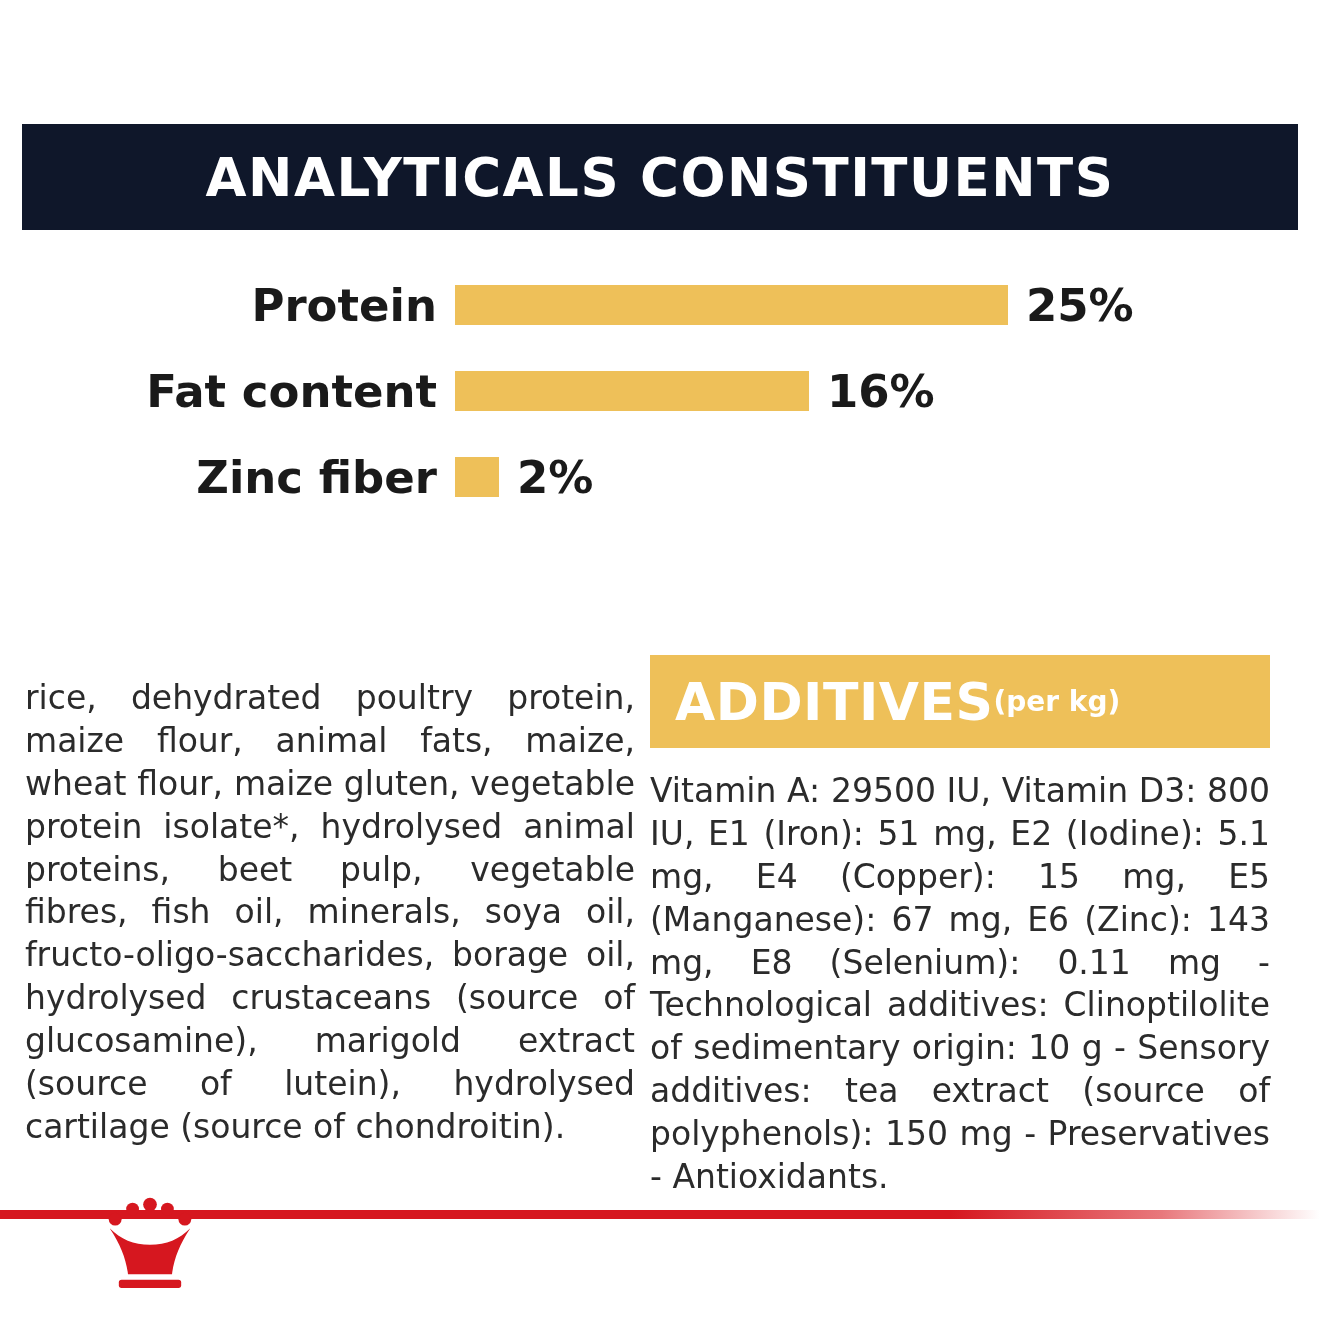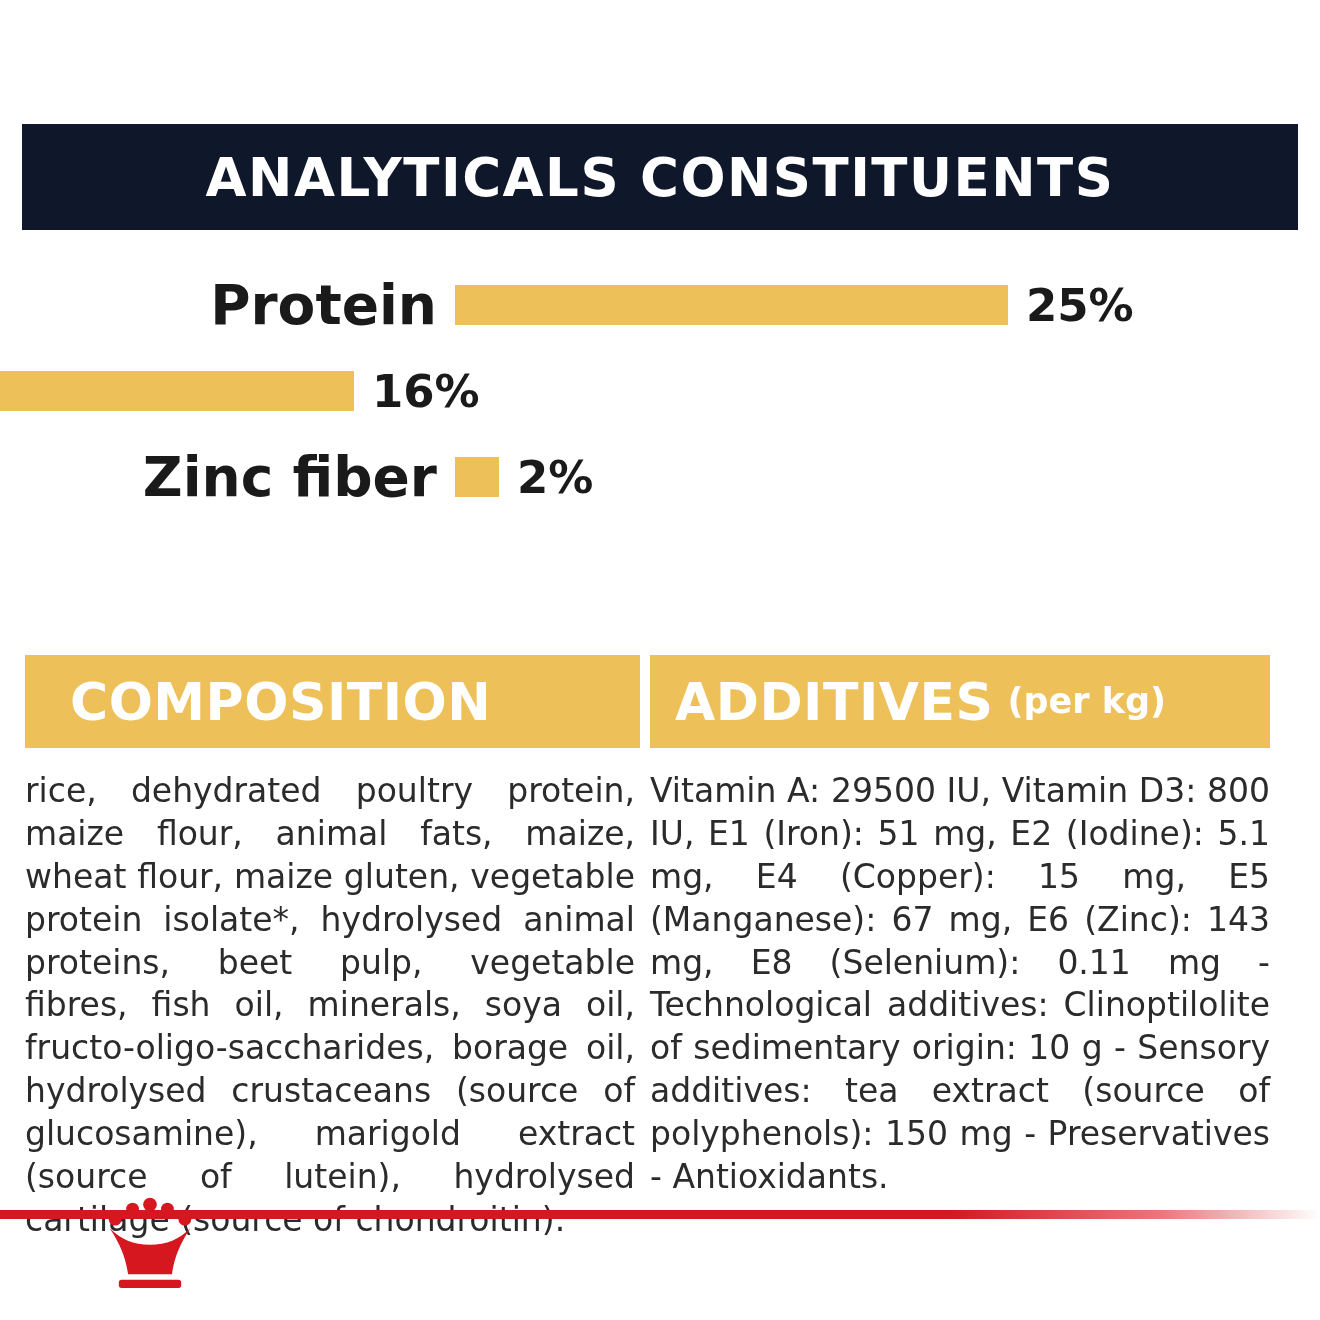--- a/index.html
+++ b/index.html
@@ -49,21 +49,21 @@
     width: 1320px;
   }
   .bar-row {
     display: flex;
     align-items: center;
     height: 86px;
   }
   .bar-label {
     width: 455px;
     text-align: right;
-    font-size: 55px;
+    font-size: 45px;
     font-weight: bold;
     color: #1a1a1a;
     padding-right: 18px;
     box-sizing: border-box;
     line-height: 1;
   }
   .bar-track {
     display: flex;
     align-items: center;
   }
@@ -115,23 +115,22 @@
   .block-banner .heading {
     color: #ffffff;
     font-size: 52px;
     font-weight: bold;
     letter-spacing: 0.5px;
     line-height: 1;
     white-space: nowrap;
   }
   .block-banner .sub {
     color: #ffffff;
-    font-size: 35px;
-    font-weight: bold;
-    margin-left: 14px;
+    font-size: 28px;
+    font-weight: bold;
     line-height: 1;
     white-space: nowrap;
   }
 
   .body-text {
     margin-top: 22px;
     font-size: 33px;
     line-height: 1.30;
     color: #2b2b2b;
     text-align: justify;
@@ -177,42 +176,40 @@
 
     <div class="bar-row">
       <div class="bar-label">Protein</div>
       <div class="bar-track">
         <div class="bar-fill" style="width:553px;"></div>
         <div class="bar-value">25%</div>
       </div>
     </div>
 
     <div class="bar-row">
+      <div class="bar-label">Fat content</div>
       <div class="bar-track">
         <div class="bar-fill" style="width:354px;"></div>
         <div class="bar-value">16%</div>
       </div>
     </div>
 
     <div class="bar-row">
       <div class="bar-label">Zinc fiber</div>
       <div class="bar-track">
         <div class="bar-fill" style="width:44px;"></div>
         <div class="bar-value">2%</div>
       </div>
     </div>
 
   </div>
 
   <div class="columns">
 
     <div class="col left">
-      <div class="block-banner left-banner">
-        <div class="heading">COMPOSITION</div>
-      </div>
       <div class="body-text">rice, dehydrated poultry protein, maize flour, animal fats, maize, wheat flour, maize gluten, vegetable protein isolate*, hydrolysed animal proteins, beet pulp, vegetable fibres, fish oil, minerals, soya oil, fructo-oligo-saccharides, borage oil, hydrolysed crustaceans (source of glucosamine), marigold extract (source of lutein), hydrolysed cartilage (source of chondroitin).</div>
     </div>
 
     <div class="col right">
       <div class="block-banner right-banner">
         <div class="heading">ADDITIVES</div>
         <div class="sub">(per kg)</div>
       </div>
       <div class="body-text">Vitamin A: 29500 IU, Vitamin D3: 800 IU, E1 (Iron): 51 mg, E2 (Iodine): 5.1 mg, E4 (Copper): 15 mg, E5 (Manganese): 67 mg, E6 (Zinc): 143 mg, E8 (Selenium): 0.11 mg - Technological additives: Clinoptilolite of sedimentary origin: 10 g - Sensory additives: tea extract (source of polyphenols): 150 mg - Preservatives - Antioxidants.</div>
     </div>

